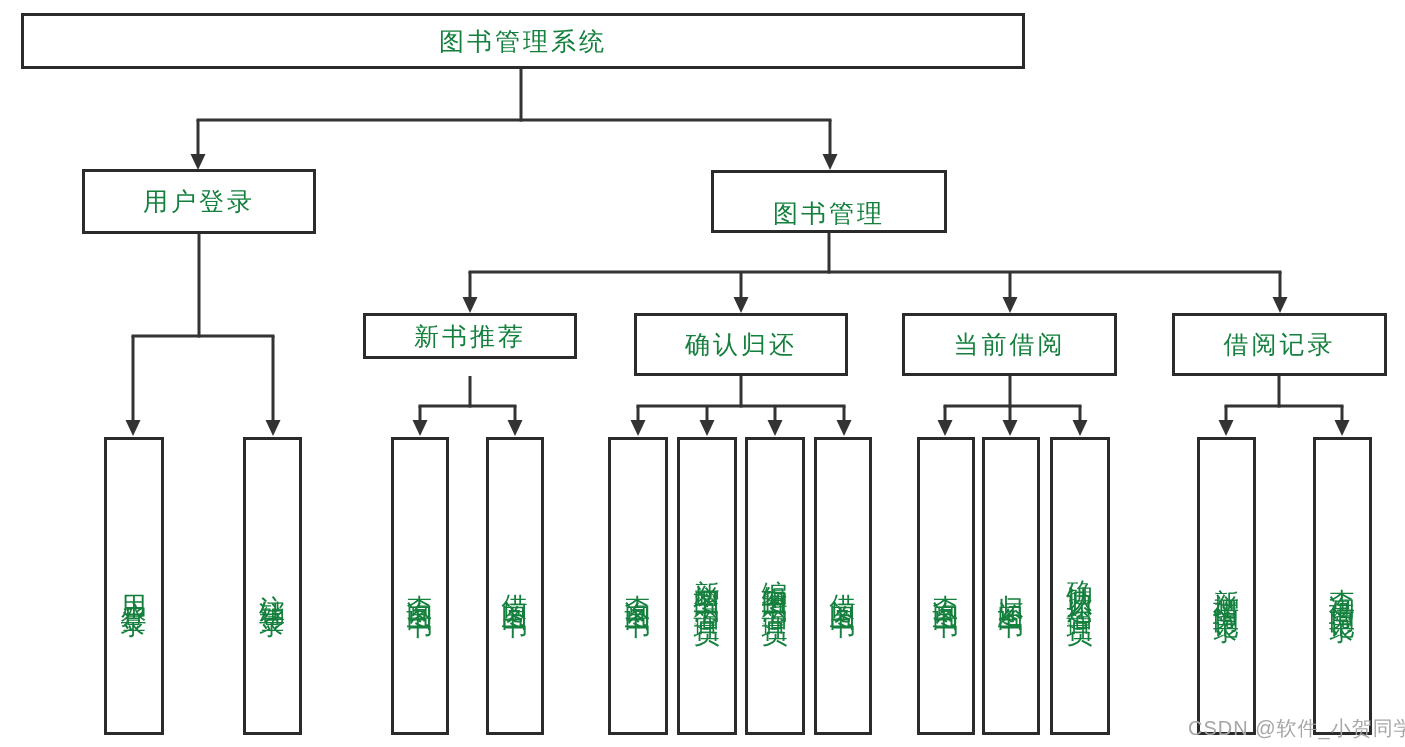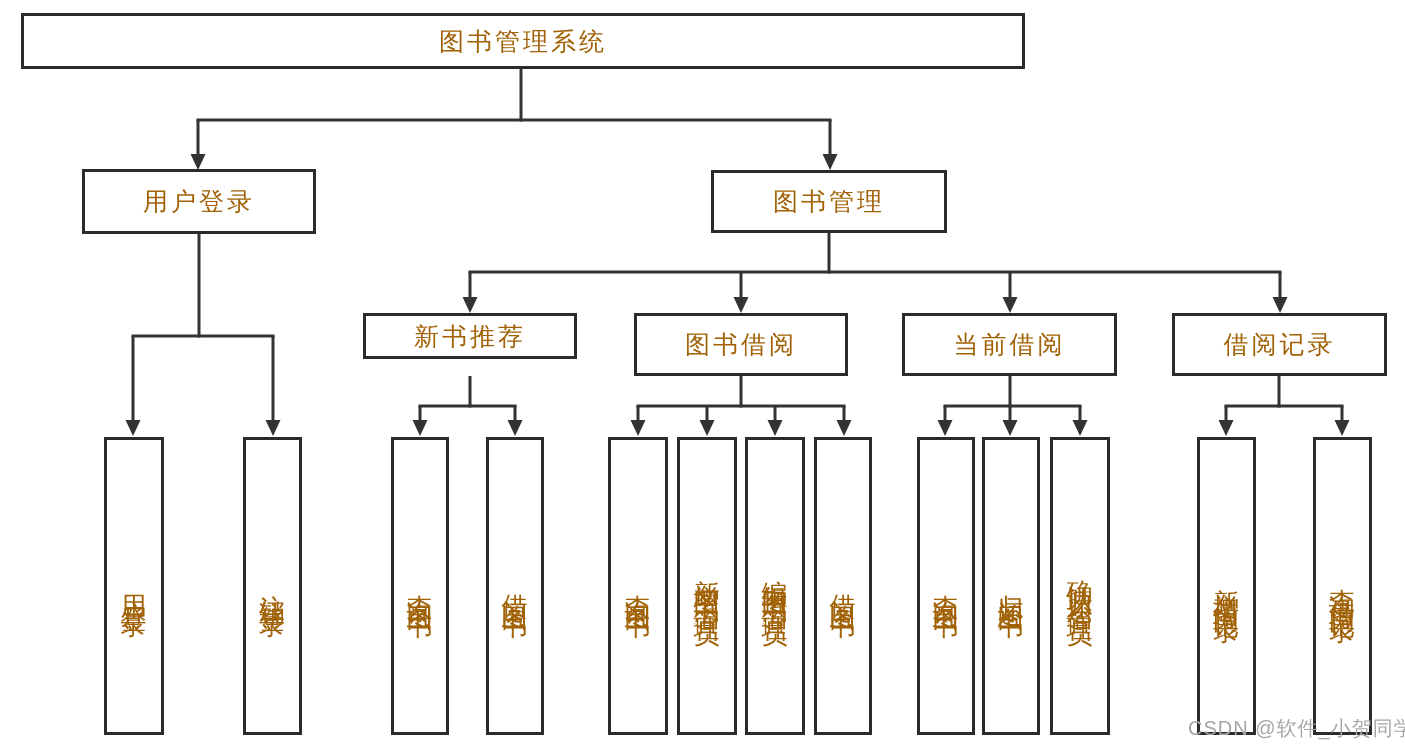--- a/index.html
+++ b/index.html
@@ -13,35 +13,35 @@
   svg.connectors{position:absolute;left:0;top:0;width:1405px;height:747px;z-index:1;}
   svg.connectors line, svg.connectors path{stroke:#333333;stroke-width:3;fill:none;}
   svg.connectors polygon{fill:#333333;stroke:none;}
   .box{
     position:absolute;
     box-sizing:border-box;
     border:3px solid #2b2b2b;
     background:#ffffff;
     display:flex;align-items:center;justify-content:center;
     z-index:2;
-    color:#a16207;
+    color:#15803d;
   }
   .hbox span{font-size:25px;letter-spacing:3px;white-space:nowrap;}
   .leaf span{
     writing-mode:vertical-rl;
     text-orientation:mixed;
     font-size:26px;
     letter-spacing:6px;
     line-height:1;
     white-space:nowrap;
   }
   
   .root {left:21px;  top:13px;  width:1004px;height:56px;}
   .l2a  {left:82px;  top:169px; width:234px; height:65px;}
-  .l2b  {left:711px; top:170px; width:236px; height:63px;}
+  .l2b  {left:711px; top:170px; width:236px; height:63px;align-items:flex-end;}
   .l3a  {left:363px; top:313px; width:214px; height:46px;}
   .l3b  {left:634px; top:313px; width:214px; height:63px;}
   .l3c  {left:902px; top:313px; width:215px; height:63px;}
   .l3d  {left:1172px;top:313px; width:215px; height:63px;}
   
   .leaf {top:437px;height:298px;}
   .p1 {left:104px; width:60px;}
   .p2 {left:243px; width:59px;}
   .p3 {left:391px; width:58px;}
   .p4 {left:486px; width:58px;}
@@ -139,21 +139,21 @@
     <span>用户登录</span>
   </div>
   <div class="box hbox l2b">
     <span>图书管理</span>
   </div>
 
   <div class="box hbox l3a">
     <span>新书推荐</span>
   </div>
   <div class="box hbox l3b">
-    <span>图书借阅</span>
+    <span>确认归还</span>
   </div>
   <div class="box hbox l3d">
     <span>借阅记录</span>
   </div>
   <div class="box hbox l3c">
     <span>当前借阅</span>
   </div>
 
   <div class="box leaf p1">
     <span>用户登录</span>

